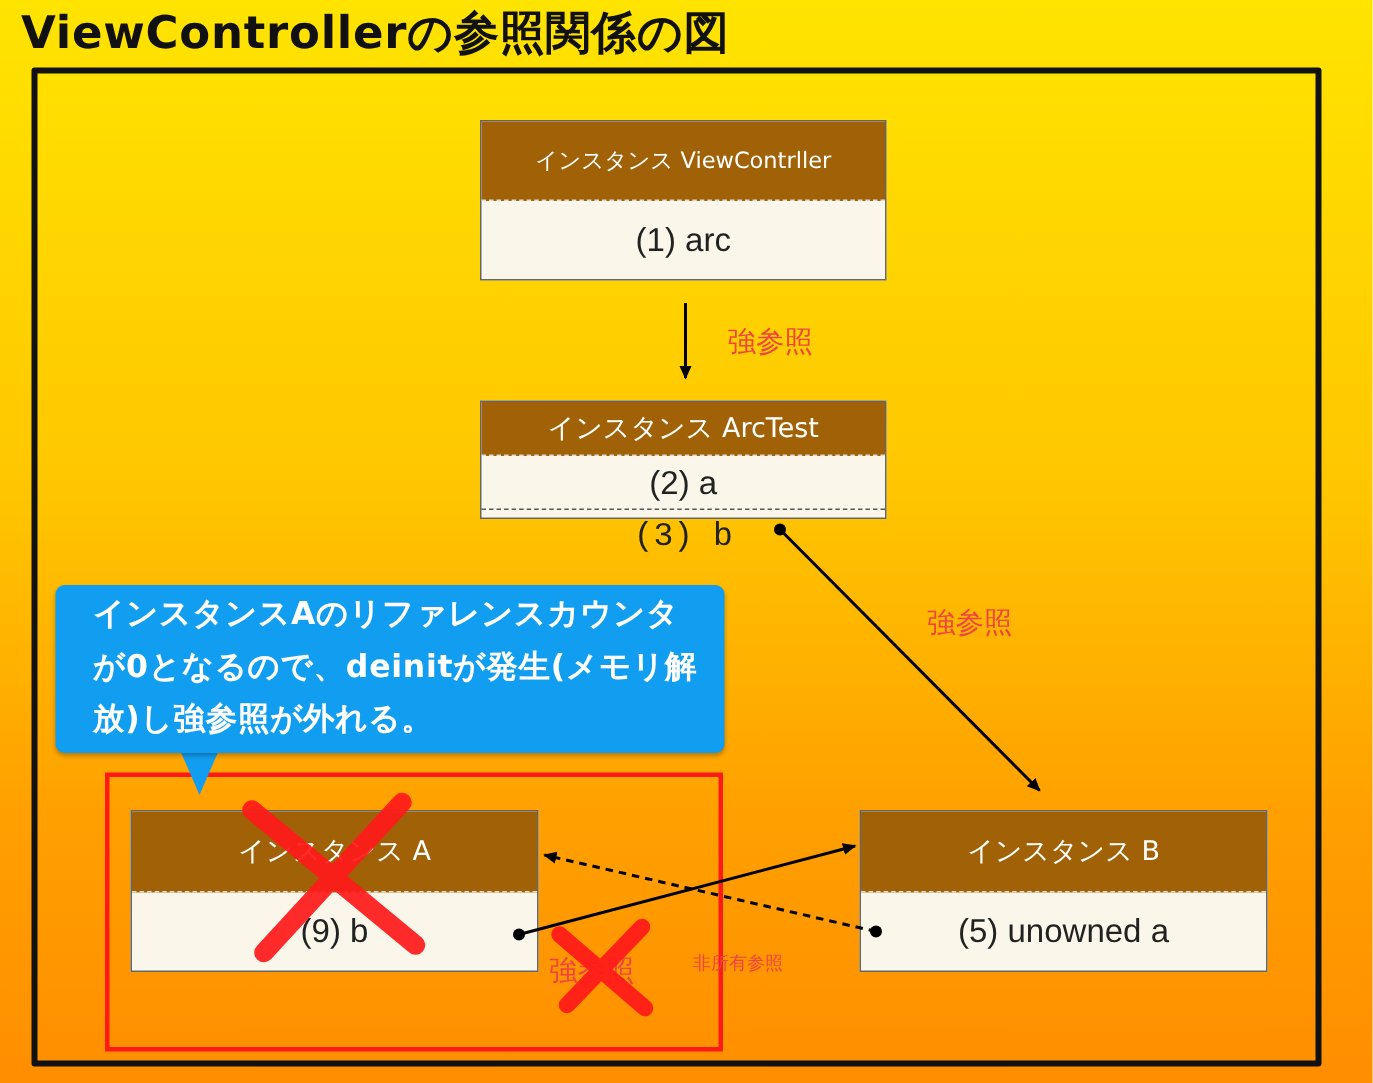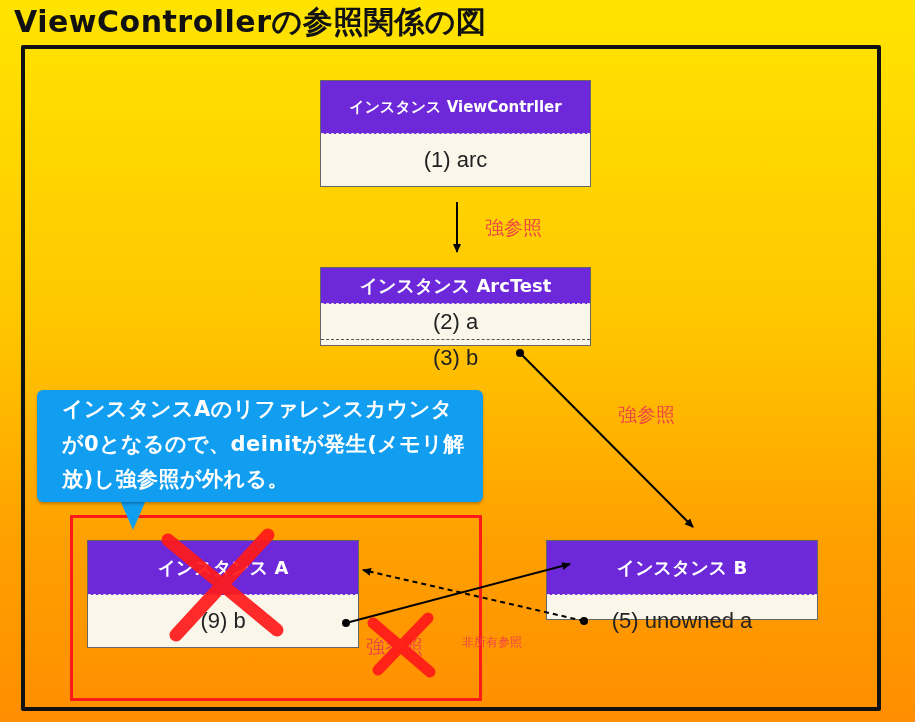--- a/index.html
+++ b/index.html
@@ -19,21 +19,21 @@
     }
     .focus-frame {
       position: absolute; left: 70px; top: 515px; width: 406px; height: 180px;
       border: 3px solid #ff1a1a;
     }
     .box {
       position: absolute; background: #faf7ea; border: 1px solid #666;
       box-sizing: border-box;
     }
     .box .head {
-      background: #6d28d9; color: #fff; font-weight: bold; text-align: center;
+      background: #a16207; color: #fff; font-weight: normal; text-align: center;
       font-family: "DejaVu Sans", sans-serif;
       border-bottom: 1px dashed #ddd; box-sizing: border-box;
     }
     .box .row {
       text-align: center; color: #222; font-size: 22px;
       font-family: "Liberation Sans", sans-serif; box-sizing: border-box;
     }
     .box .row + .row { border-top: 1px dashed #555; }
     .label {
       position: absolute; font-size: 19px; color: #ef4444;
@@ -63,29 +63,29 @@
 <div class="focus-frame"></div>
 
 <div class="box" style="left:320px; top:80px; width:271px; height:107px;">
   <div class="head" style="height:53px; line-height:53px; font-size:15px;">インスタンス ViewContrller</div>
   <div class="row" style="height:52px; line-height:52px;">(1) arc</div>
 </div>
 
 <div class="box" style="left:320px; top:267px; width:271px; height:79px;">
   <div class="head" style="height:36px; line-height:36px; font-size:18px;">インスタンス ArcTest</div>
   <div class="row" style="height:35px; line-height:35px;">(2) a</div>
-  <div class="row" style="height:35px; line-height:35px;">(3) b</div>
+  <div class="row" style="height:35px; line-height:35px;font-family:Liberation Mono, monospace;">(3) b</div>
 </div>
 
 <div class="box" style="left:87px; top:540px; width:272px; height:108px;">
   <div class="head" style="height:54px; line-height:54px; font-size:18px;">インスタンス A</div>
   <div class="row" style="height:52px; line-height:52px;">(9) b</div>
 </div>
 
-<div class="box" style="left:546px; top:540px; width:272px; height:80px;">
+<div class="box" style="left:573px; top:540px; width:272px; height:108px;">
   <div class="head" style="height:54px; line-height:54px; font-size:18px;">インスタンス B</div>
   <div class="row" style="height:52px; line-height:52px;">(5) unowned a</div>
 </div>
 
 <div class="label" style="left:485px; top:215px;">強参照</div>
 <div class="label" style="left:618px; top:402px;">強参照</div>
 <div class="label" style="left:366px; top:634px;">強参照</div>
 <div class="label" style="left:462px; top:634px; font-size:12px;">非所有参照</div>
 
 <svg class="overlay" width="915" height="722">

